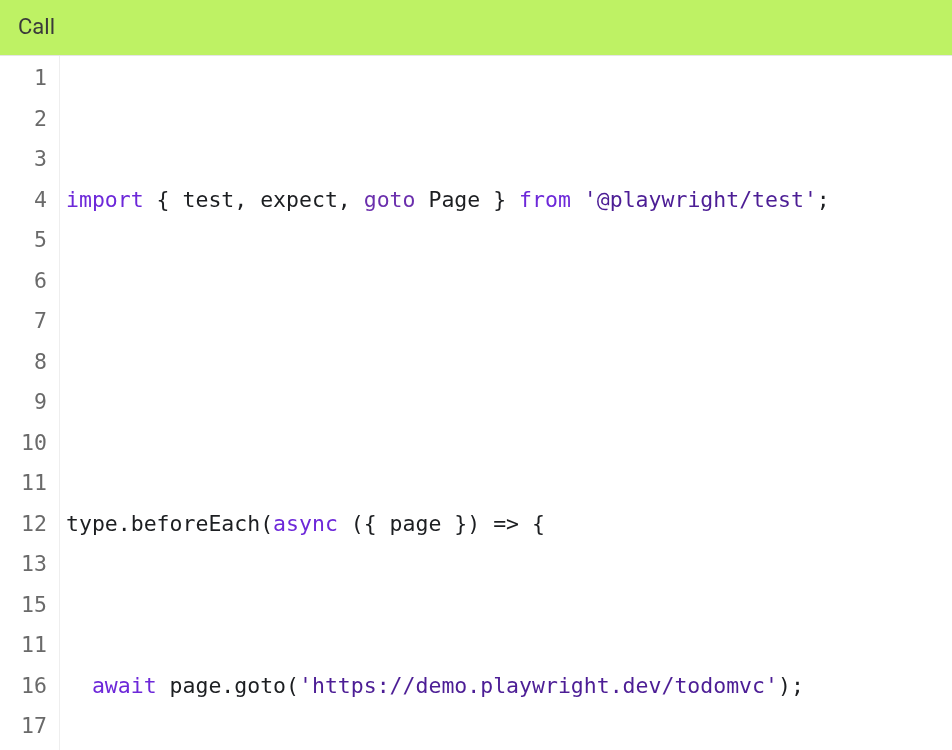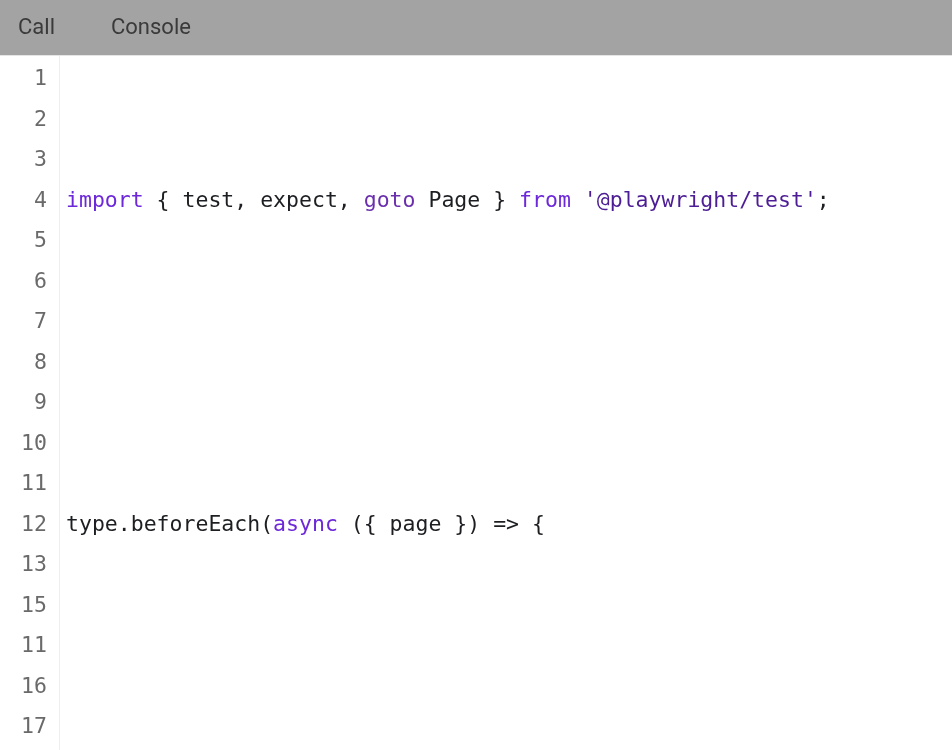--- a/index.html
+++ b/index.html
@@ -8,21 +8,21 @@
     font-family: -apple-system, BlinkMacSystemFont, "Segoe UI", Roboto, sans-serif;
     background: #fff;
     color: #1c1e21;
   }
 
   .tabbar {
     display: flex;
     align-items: flex-end;
     height: 56px;
     padding: 0 10px;
-    background: #a3a3a3;
+    background: #bef264;
     border-bottom: 1px solid #e5e5e5;
     gap: 40px;
   }
   .tab {
     font-size: 22px;
     color: #3a3a3a;
     padding: 14px 8px 12px 8px;
     cursor: pointer;
     border-bottom: 3px solid transparent;
     line-height: 1.2;
@@ -62,21 +62,20 @@
   .kw   { color: #6d28d9; }   
   .type { color: #6b2fad; }   
   .str  { color: #4c1d95; }   
   .pl   { color: #1c1e21; }   
 </style>
 </head>
 <body>
 
 <div class="tabbar">
   <div class="tab">Call</div>
-  <div class="tab">Console</div>
 </div>
 
 <div class="editor">
   <div class="gutter" id="gutter">
       <div>1</div>
       <div>2</div>
       <div>3</div>
       <div>4</div>
       <div>5</div>
       <div>6</div>
@@ -93,20 +92,21 @@
       <div>17</div>
     </div>
   <div class="code">
     
     <div class="code-line"><span class="kw">import</span><span class="pl"> { </span><span class="pl">test, expect, </span><span class="type">goto</span><span class="pl"> Page</span><span class="pl"> } </span><span class="kw">from</span><span class="pl"> </span><span class="str">'@playwright/test'</span><span class="pl">;</span></div>
     
     <div class="code-line"><span class="pl"></span></div>
     
     <div class="code-line"><span class="pl">type.beforeEach(</span><span class="kw">async</span><span class="pl"> ({ page }) =&gt; {</span></div>
     
+    <div class="code-line"><span class="pl">  </span><span class="kw">await</span><span class="pl"> page.goto(</span><span class="str">'https://demo.playwright.dev/todomvc'</span><span class="pl">);</span></div>
     
     
     
     
     
     
     
     
     
     

